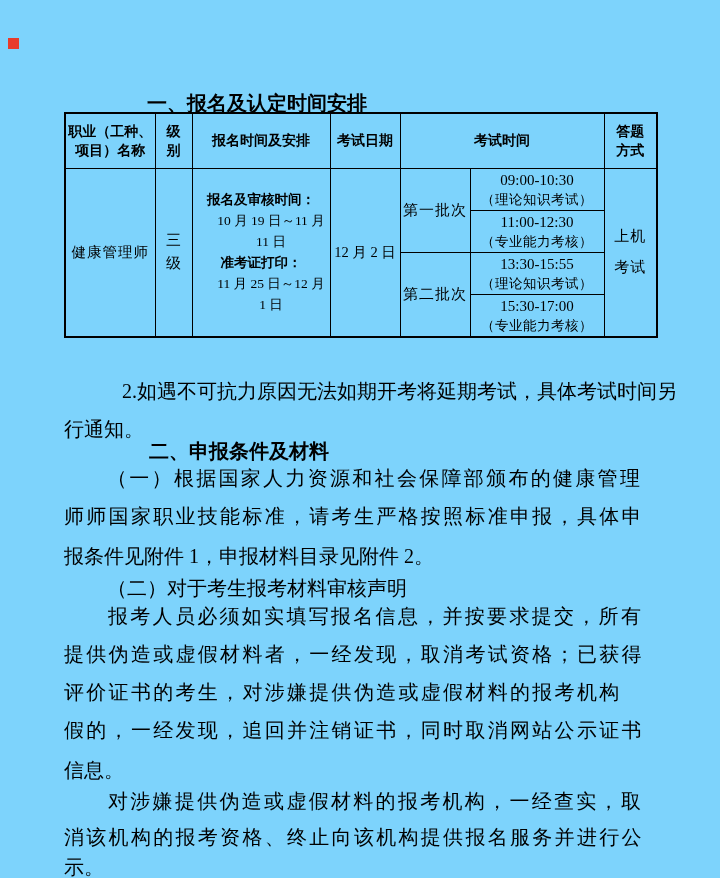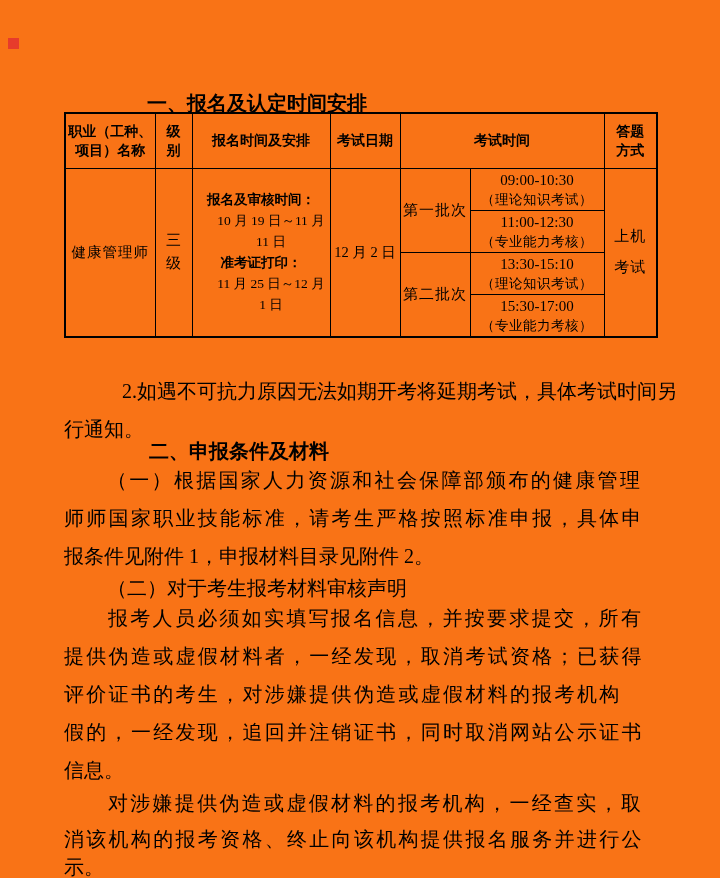--- a/index.html
+++ b/index.html
@@ -3,36 +3,36 @@
 <meta charset="utf-8">
 <style>
   html,body { margin:0; padding:0; }
   body {
     width:720px; height:878px;
     background:#ffffff;
     font-family:"Liberation Serif","DejaVu Serif",serif;
     color:#111111;
     overflow:hidden;
   }
-  #page { position:relative; width:720px; height:878px; background:#f97316; }
+  #page { position:relative; width:720px; height:878px; background:#7dd3fc; }
 
   .red-mark { position:absolute; left:8px; top:38px; width:11px; height:11px; background:#e73b2b; }
 
   .h-sec {
     position:absolute;
     font-family:"Liberation Sans","DejaVu Sans",sans-serif;
     font-weight:bold; font-size:20px; line-height:22px;
     white-space:nowrap; color:#000;
   }
 
   .line {
     position:absolute; font-size:20px; line-height:22px;
     white-space:nowrap; color:#000;
   }
-  .stretch { letter-spacing:2.3px; }
+  .stretch { letter-spacing:2.3px;font-family:Liberation Mono, monospace; }
 
   table.sched {
     position:absolute; left:64px; top:112px;
     width:593px; border-collapse:collapse; table-layout:fixed;
     border:2px solid #000;
   }
   table.sched td, table.sched th {
     border:1px solid #000; padding:1px 2px;
     text-align:center; vertical-align:middle; color:#000;
     overflow:hidden;
@@ -110,21 +110,21 @@
     </tr>
     <tr style="height:41px">
       <td>
         <div class="slot-time">11:00-12:30</div>
         <div class="slot-subject">（专业能力考核）</div>
       </td>
     </tr>
     <tr style="height:40px">
       <td rowspan="2" class="cell-batch">第二批次</td>
       <td>
-        <div class="slot-time">13:30-15:10</div>
+        <div class="slot-time">13:30-15:55</div>
         <div class="slot-subject">（理论知识考试）</div>
       </td>
     </tr>
     <tr style="height:41px">
       <td>
         <div class="slot-time">15:30-17:00</div>
         <div class="slot-subject">（专业能力考核）</div>
       </td>
     </tr>
   </tbody>

